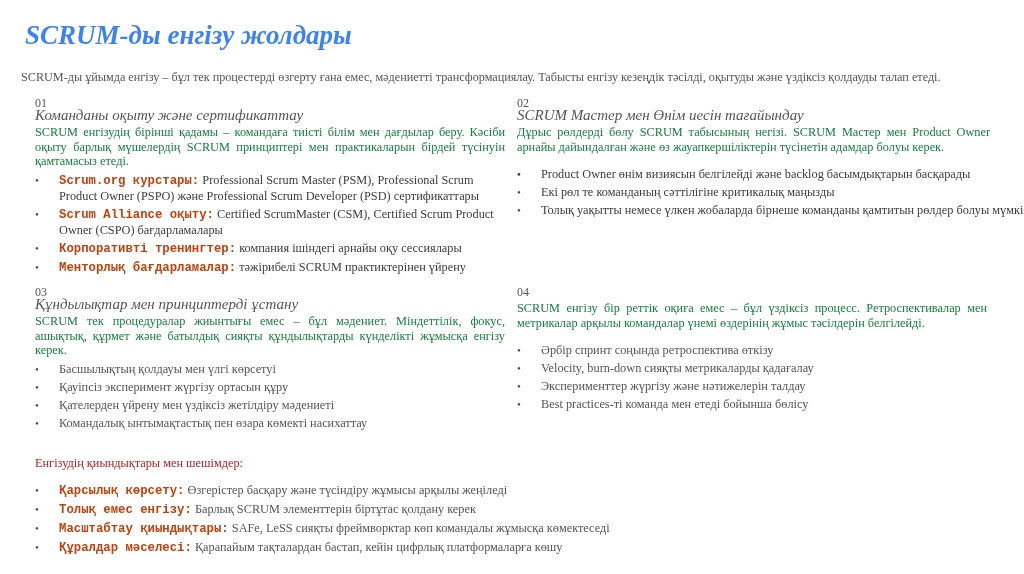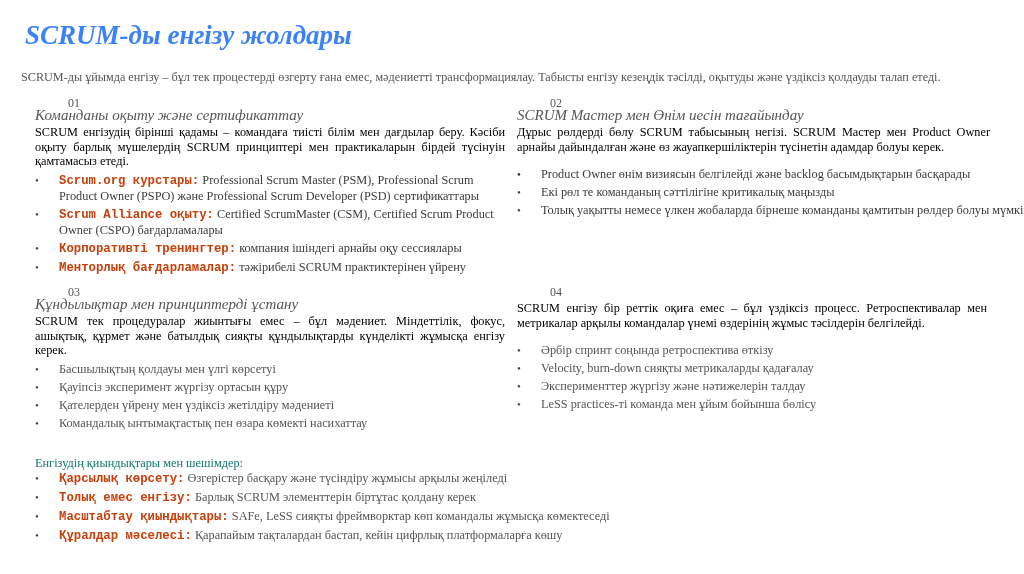--- a/index.html
+++ b/index.html
@@ -40,34 +40,33 @@
       width: 470px;
     }
     .s1 { left: 35px; top: 97px; }
     .s2 { left: 517px; top: 97px; width: 520px; }
     .s3 { left: 35px; top: 286px; }
     .s4 { left: 517px; top: 286px; }
     .num {
       font-size: 12px;
       color: #555555;
       line-height: 12px;
-      margin-left: 33px;
     }
     .s4 .num { margin-bottom: 3px; }
     .subtitle {
       font-size: 15px;
       font-style: italic;
       color: #555555;
       line-height: 13px;
       margin-bottom: 3px;
       white-space: nowrap;
     }
     .desc {
       font-size: 12.3px;
-      color: #000000;
+      color: #15803d;
       line-height: 14.5px;
       text-align: justify;
       margin: 0 0 4px 0;
     }
     .s2 .desc { width: 473px; }
     ul.bullets {
       list-style: none;
       margin: 0;
       padding: 0;
     }
@@ -93,22 +92,22 @@
     }
     .s3 ul.bullets li, .s4 ul.bullets li { color: #555555; }
     .challenges {
       position: absolute;
       left: 35px;
       top: 456px;
       width: 560px;
     }
     .challenges .heading {
       font-size: 12.3px;
-      color: #0f766e;
-      margin-bottom: 0;
+      color: #b91c1c;
+      margin-bottom: 12px;
       line-height: 15px;
     }
     .challenges ul.bullets li {
       white-space: nowrap;
       color: #555555;
     }
   </style>
 </head>
 <body>
 
@@ -151,21 +150,21 @@
   </ul>
 </div>
 
 <div class="section s4">
   <div class="num">04</div>
   <p class="desc">SCRUM енгізу бір реттік оқиға емес – бұл үздіксіз процесс. Ретроспективалар мен метрикалар арқылы командалар үнемі өздерінің жұмыс тәсілдерін белгілейді.</p>
   <ul class="bullets" style="margin-top:13px;">
     <li><span class="dot">•</span><span>Әрбір спринт соңында ретроспектива өткізу</span></li>
     <li><span class="dot">•</span><span>Velocity, burn-down сияқты метрикаларды қадағалау</span></li>
     <li><span class="dot">•</span><span>Эксперименттер жүргізу және нәтижелерін талдау</span></li>
-    <li><span class="dot">•</span><span>LeSS practices-ті команда мен ұйым бойынша бөлісу</span></li>
+    <li><span class="dot">•</span><span>Best practices-ті команда мен етеді бойынша бөлісу</span></li>
   </ul>
 </div>
 
 <div class="challenges">
   <div class="heading">Енгізудің қиындықтары мен шешімдер:</div>
   <ul class="bullets">
     <li><span class="dot">•</span><b>Қарсылық көрсету:</b><span> Өзгерістер басқару және түсіндіру жұмысы арқылы жеңіледі</span></li>
     <li><span class="dot">•</span><b>Толық емес енгізу:</b><span> Барлық SCRUM элементтерін біртұтас қолдану керек</span></li>
     <li><span class="dot">•</span><b>Масштабтау қиындықтары:</b><span> SAFe, LeSS сияқты фреймворктар көп командалы жұмысқа көмектеседі</span></li>
     <li><span class="dot">•</span><b>Құралдар мәселесі:</b><span> Қарапайым тақталардан бастап, кейін цифрлық платформаларға көшу</span></li>

